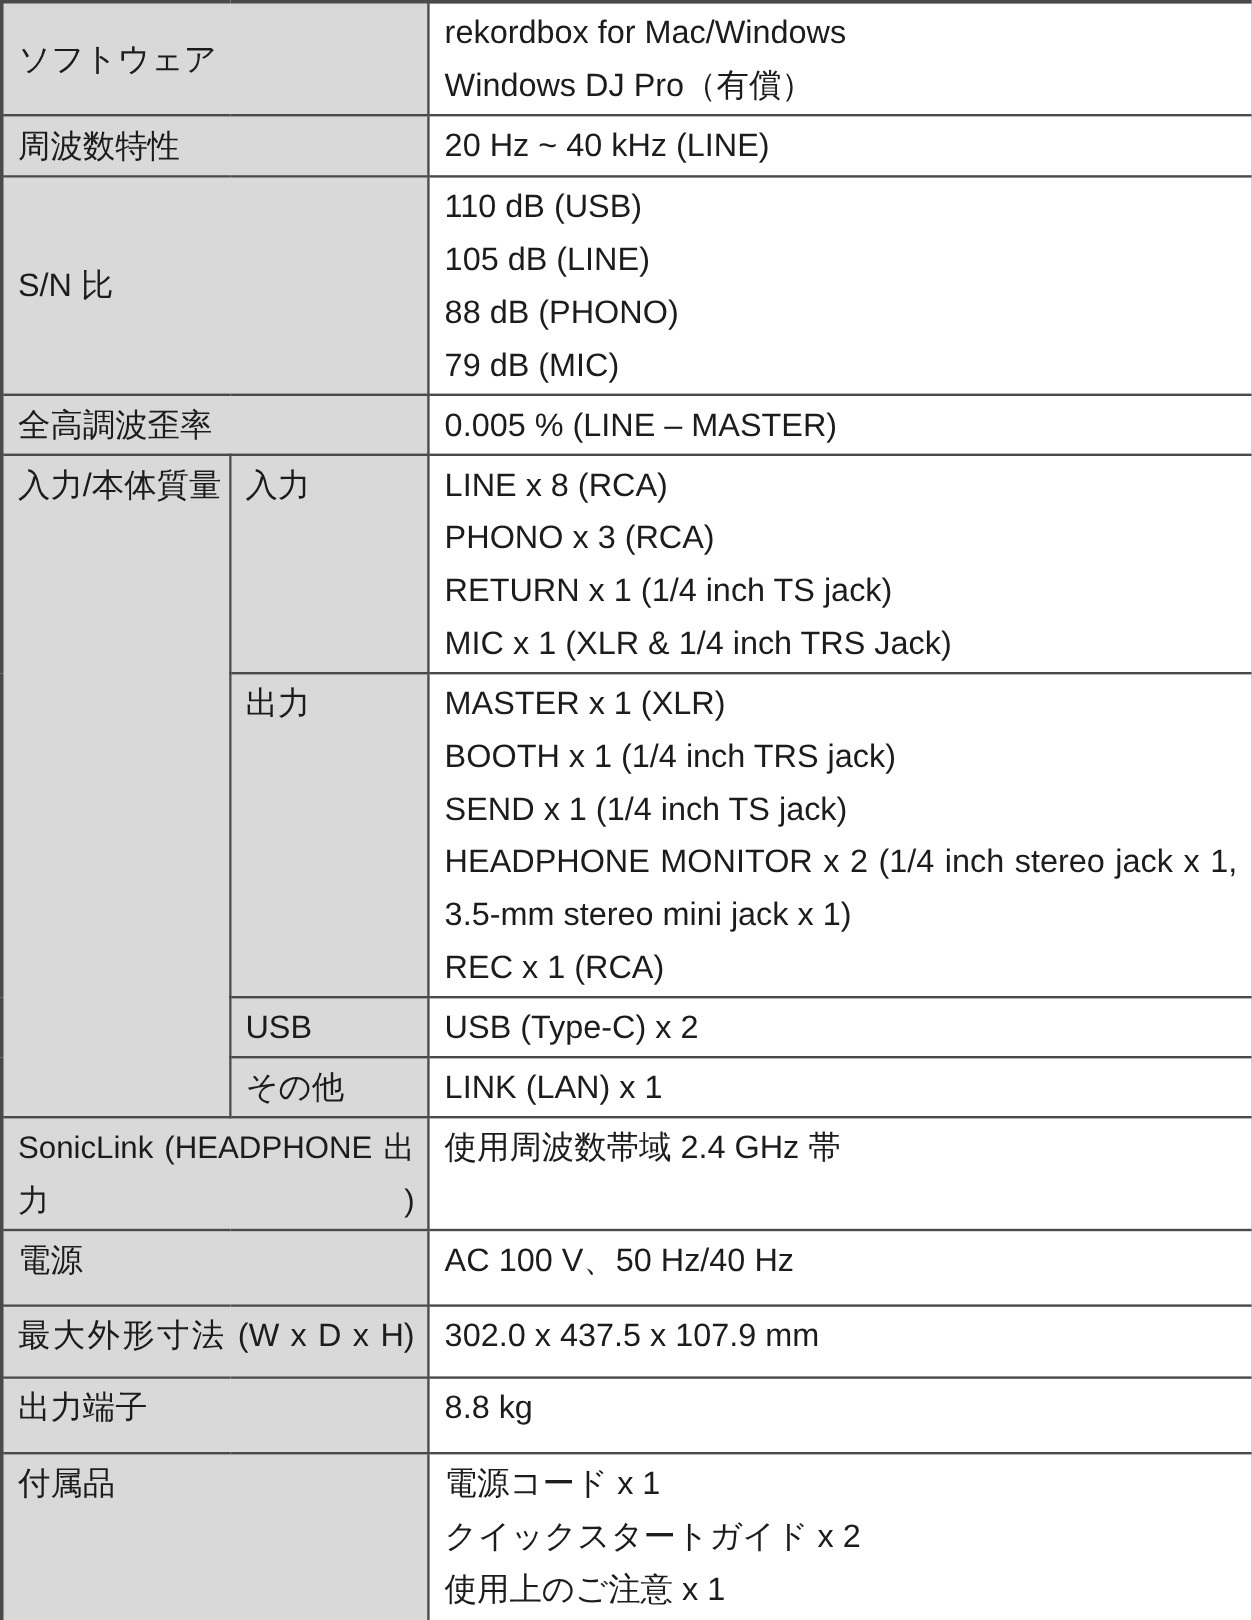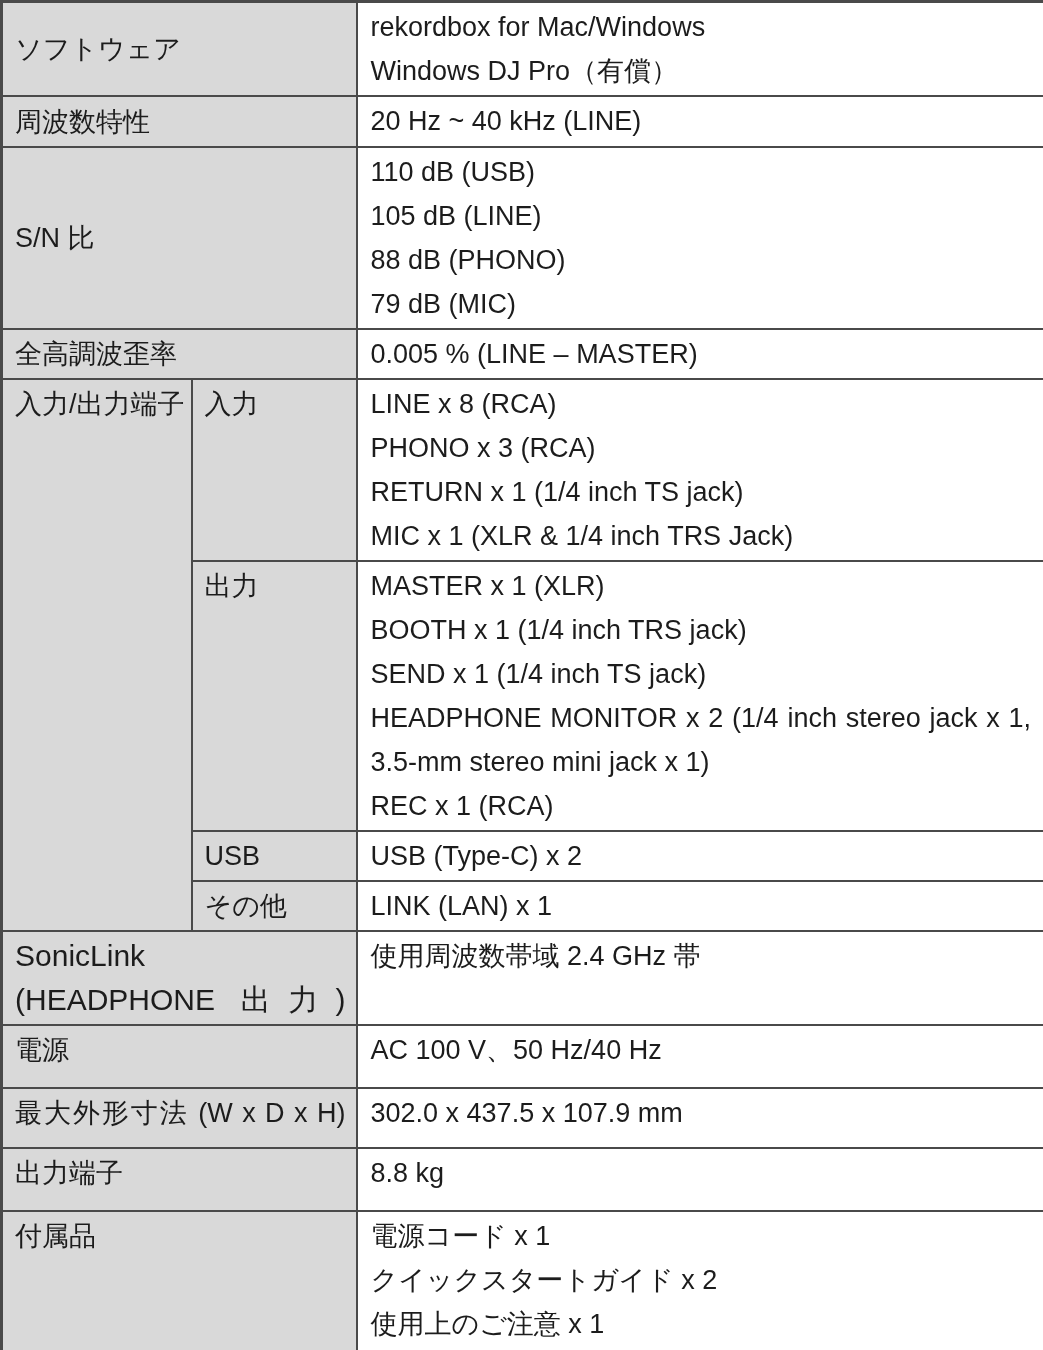--- a/index.html
+++ b/index.html
@@ -14,21 +14,21 @@
   td{
     border:2px solid #4a4a4a;vertical-align:top;box-sizing:border-box;
     padding:2px 10px 2px 12px;overflow:hidden;
   }
   td.lbl{background:#d9d9d9;}
   td.val{background:#ffffff;padding-left:13px;padding-right:12px;}
   .line{line-height:44px;}
   .vm{vertical-align:middle;}
   .gl{white-space:nowrap;}
   .jl .line{text-align:justify;text-align-last:justify;}
-  .fit{font-size:30px;}
+  .fit{font-size:26px;}
   .wj{text-align:justify;}
   .rh45{height:45px}.rh50{height:50px}.rh51{height:51px}.rh60{height:60px}
   .rh63{height:63px}.rh66{height:66px}.rh91{height:91px}.rh179{height:179px}
   .rh180{height:180px}.rh270{height:270px}
 </style>
 </head>
 <body>
 
 <div class="page">
   <table class="spec">
@@ -74,21 +74,21 @@
       <td class="lbl vm rh45" colspan="2">
         <div class="line">全高調波歪率</div>
       </td>
       <td class="val rh45">
         <div class="line">0.005 % (LINE – MASTER)</div>
       </td>
     </tr>
 
     <tr>
       <td class="lbl gl" rowspan="4">
-        <div class="line">入力/出力端子</div>
+        <div class="line">入力/本体質量</div>
       </td>
       <td class="lbl rh180">
         <div class="line">入力</div>
       </td>
       <td class="val rh180">
         <div class="line">LINE x 8 (RCA)</div>
         <div class="line">PHONO x 3 (RCA)</div>
         <div class="line">RETURN x 1 (1/4 inch TS jack)</div>
         <div class="line">MIC x 1 (XLR &amp; 1/4 inch TRS Jack)</div>
       </td>

